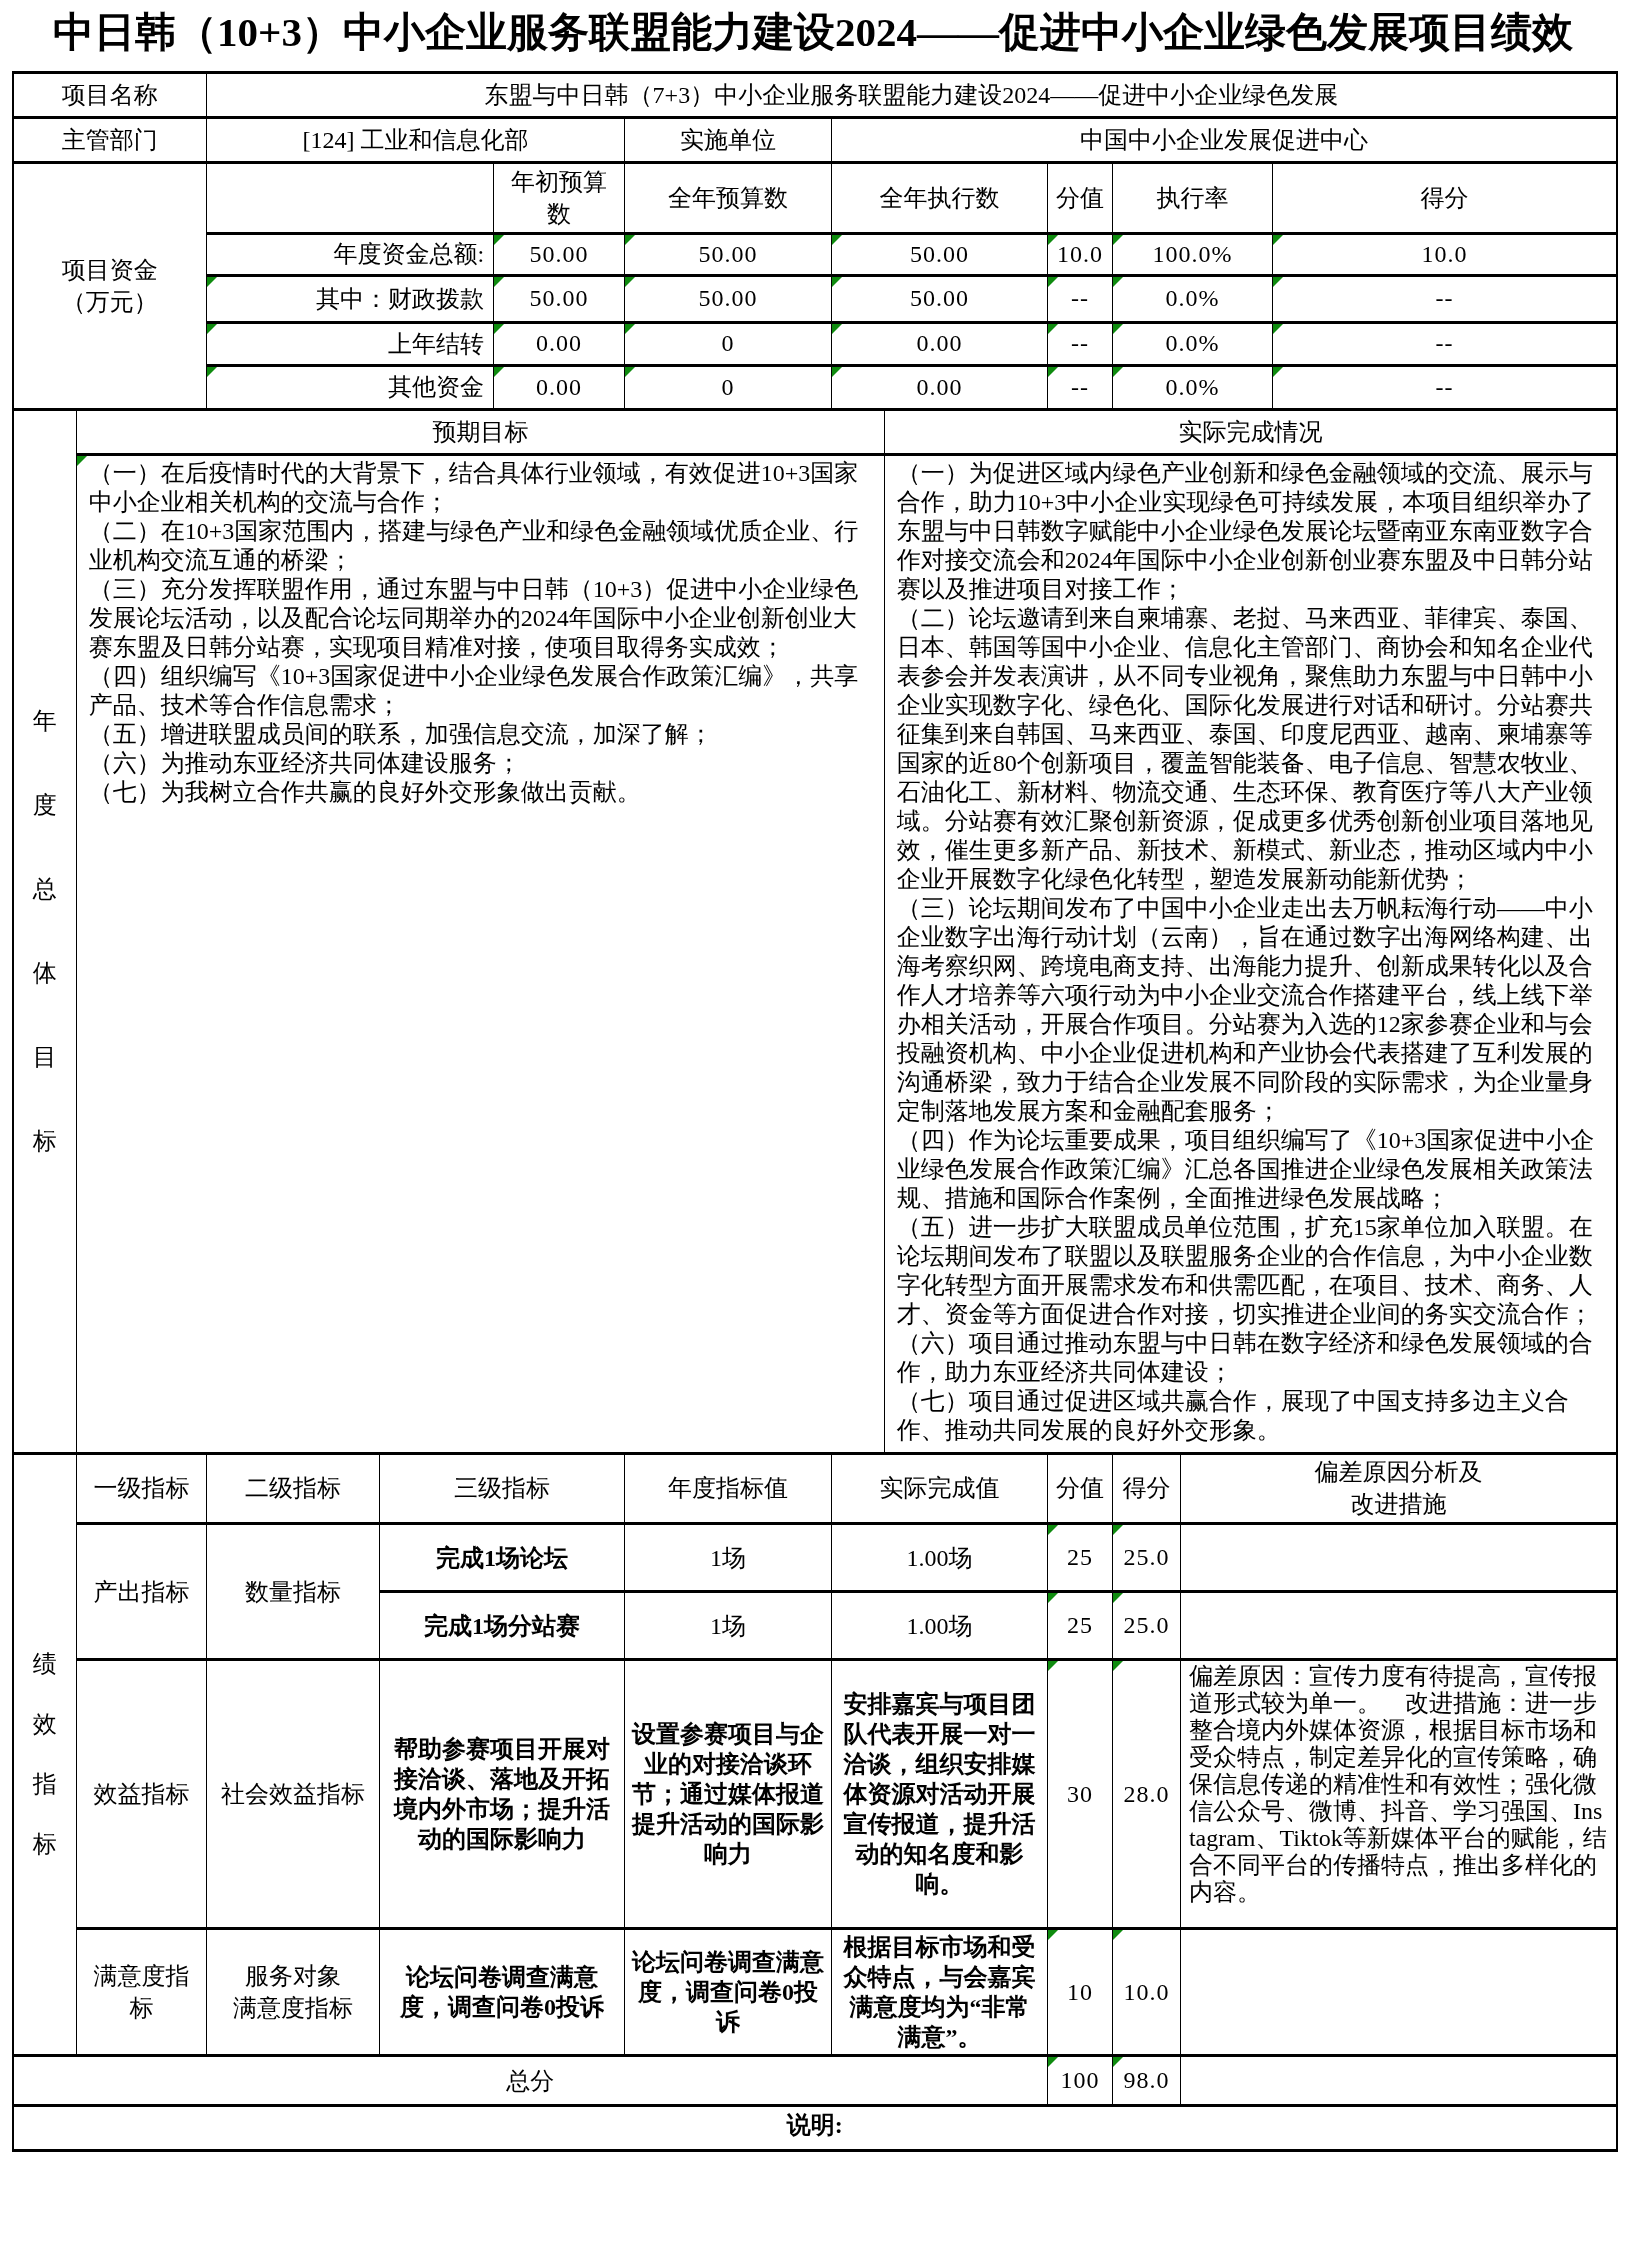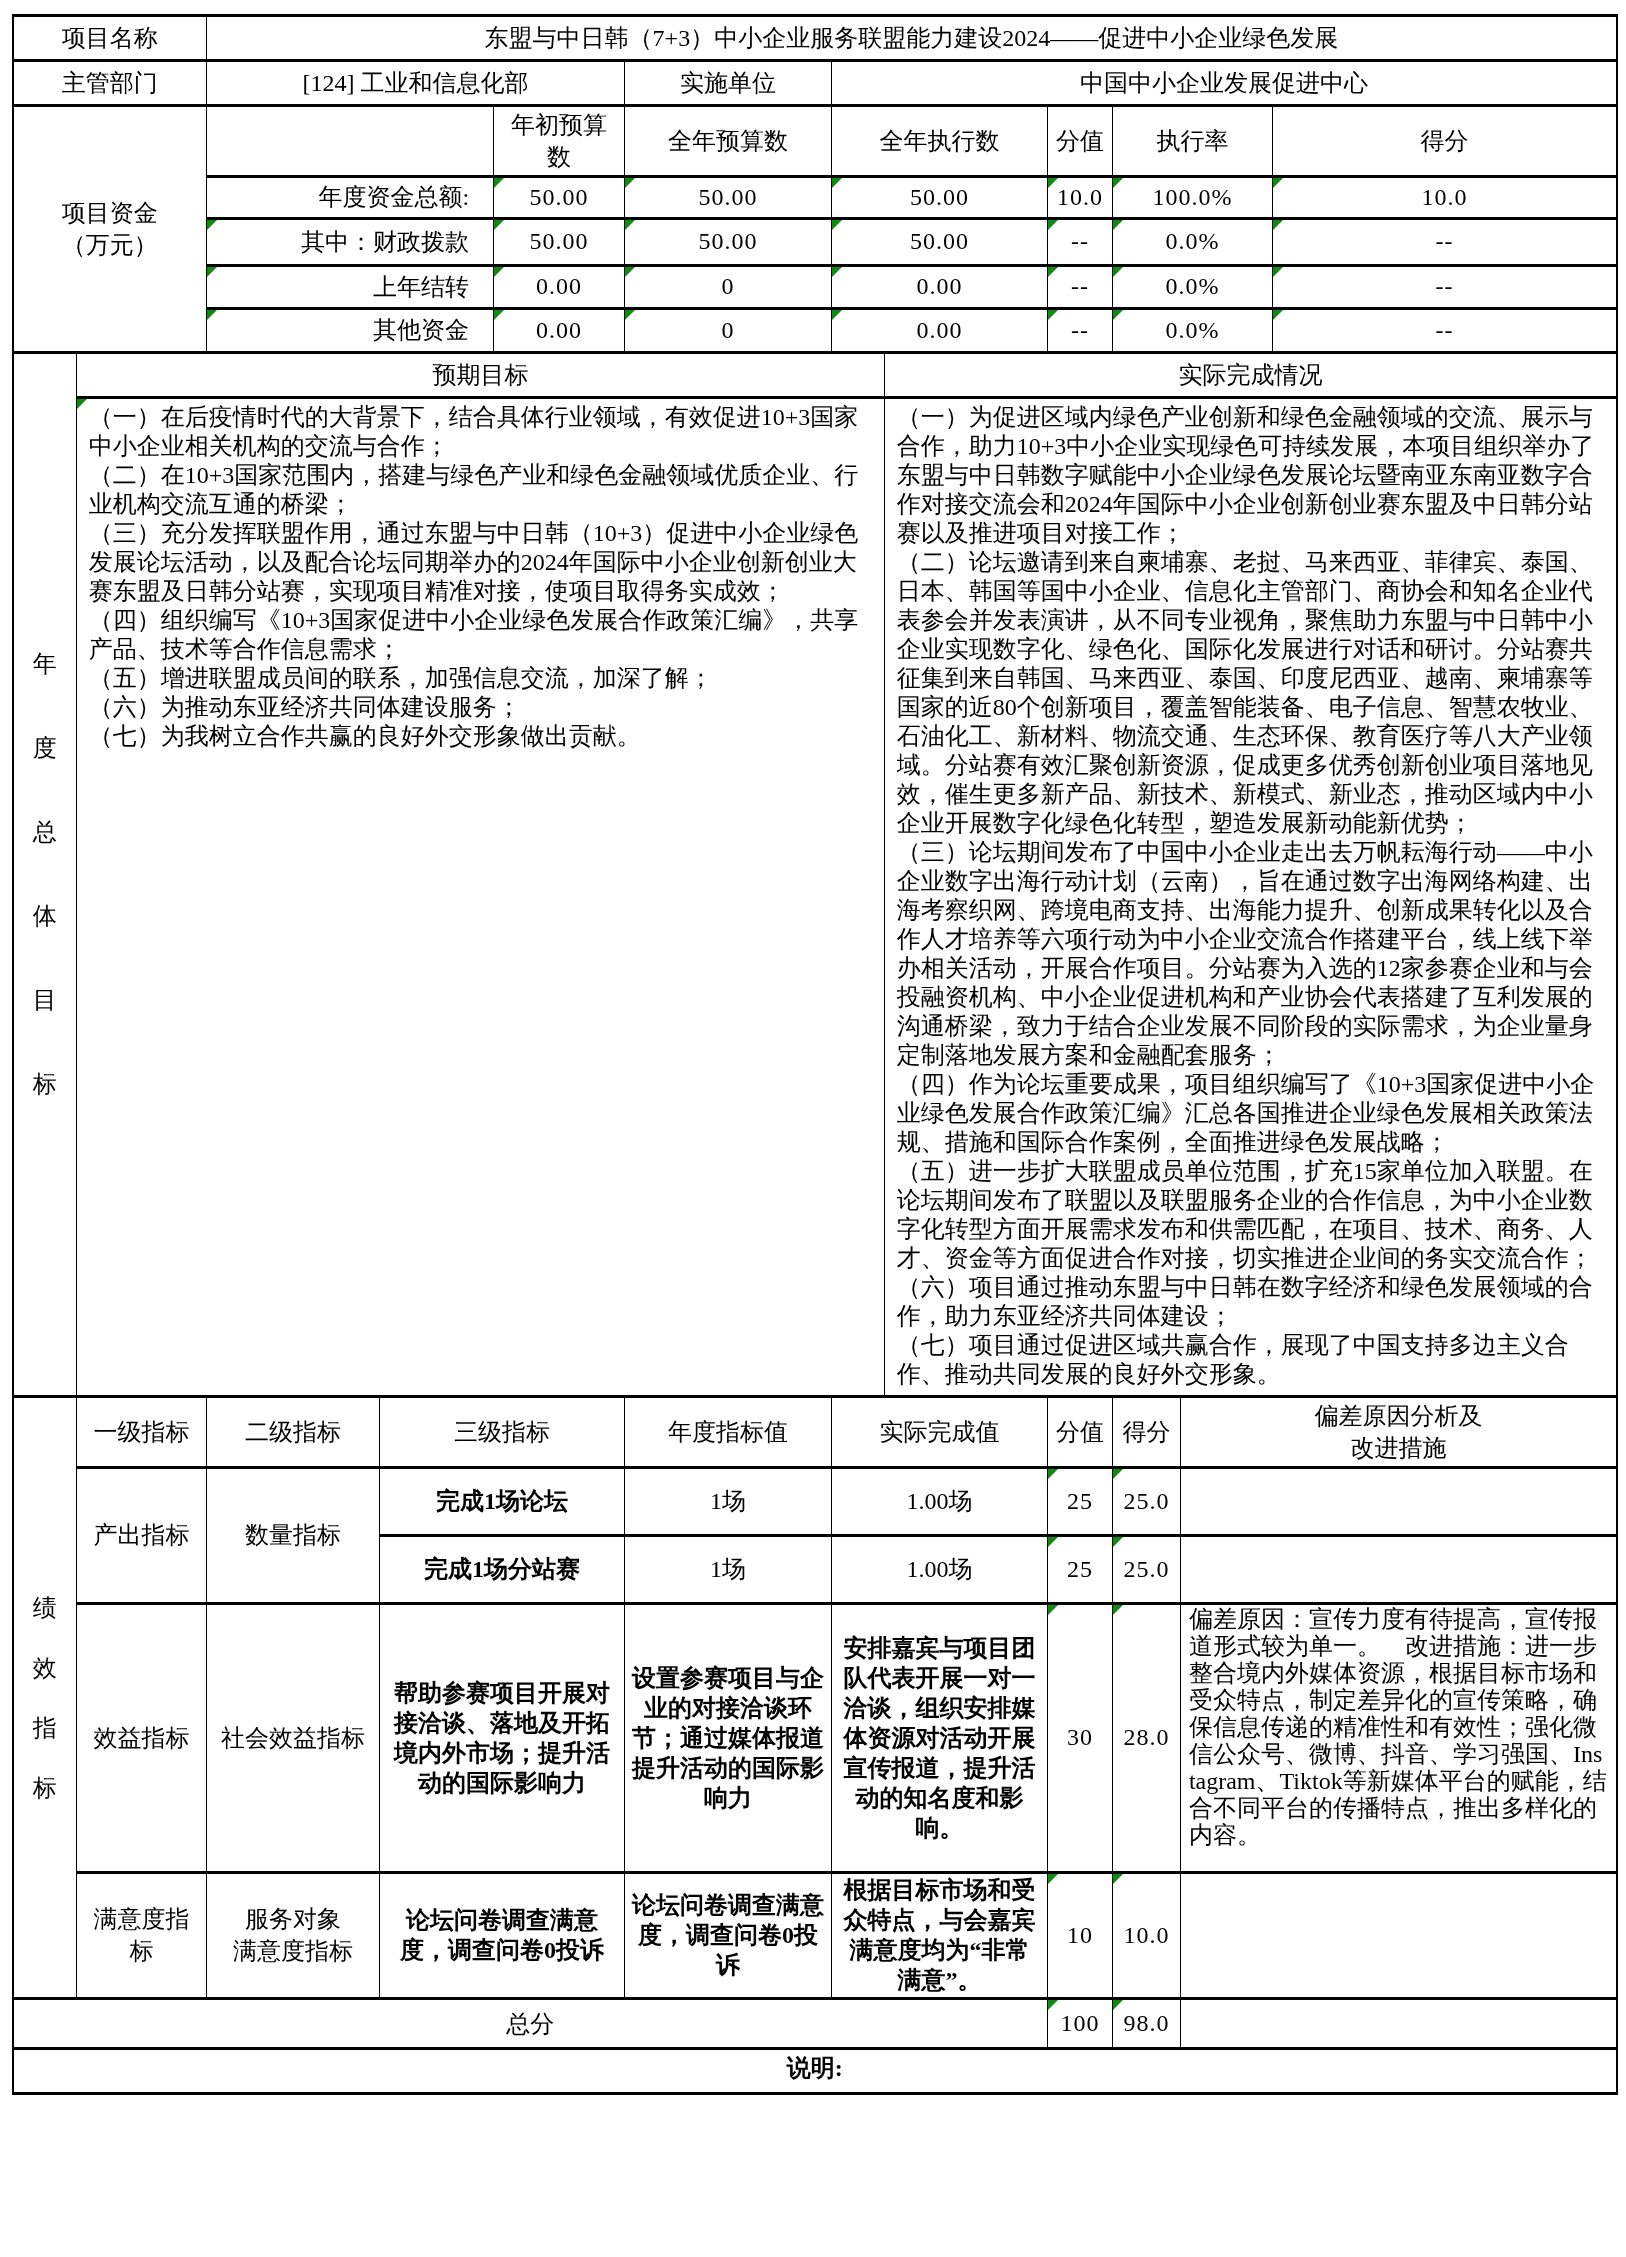--- a/index.html
+++ b/index.html
@@ -8,38 +8,39 @@
     font-family:"Liberation Serif","DejaVu Serif",serif; }
   .page { width:1626px; min-height:2257px; background:#fff; position:relative; }
   .title { font-size:41px; font-weight:bold; text-align:center; margin:0; padding-top:7.8px; line-height:49px; }
   .subtitle { font-size:22px; text-align:center; margin-top:3.9px; line-height:25px; }
   table.doc { border-collapse:collapse; table-layout:fixed; width:1603px; margin-left:11.6px; margin-top:14px; }
   td { border:1.9px solid #000; border-top-width:3.9px; border-bottom-width:3.9px;
        padding:1.9px 5.8px; font-size:24px; text-align:center; vertical-align:middle;
        position:relative; word-break:break-all; }
   table.doc { border:2.9px solid #000; }
   .lt { text-align:center;font-weight:bold; }
-  .rt { text-align:right; padding-right:24px; }
+  .rt { text-align:right; padding-right:9px; }
   .top { vertical-align:top; }
   .pre { white-space:pre-wrap; }
   .goal-text { font-size:24px; line-height:29px; text-align:left; vertical-align:top; padding:3.9px 7.8px 3.9px 11.6px; }
   .dev-text { font-size:24px; line-height:27px; text-align:left; padding:1.9px 7.8px; }
   .small-wrap { line-height:30px; }
   .vstack { display:inline-block; width:26px; word-break:break-all; text-align:center; }
   .lh60 { line-height:84px; }
   .lh62 { line-height:60px; }
   .flag { position:absolute; top:0; left:0; width:0; height:0;
           border-top:10.7px solid var(--flag); border-right:10.7px solid transparent; }
   .num { letter-spacing:1px; }
 </style>
 </head>
 <body>
 
 <div class="page">
 
+  <h1 class="title">中日韩（10+3）中小企业服务联盟能力建设2024——促进中小企业绿色发展项目绩效</h1>
 
   <table class="doc">
     <colgroup>
       <col style="width:64px">
         <col style="width:130px">
         <col style="width:173px">
       <col style="width:114px">
         <col style="width:131px">
         <col style="width:207px">
       <col style="width:53px">

